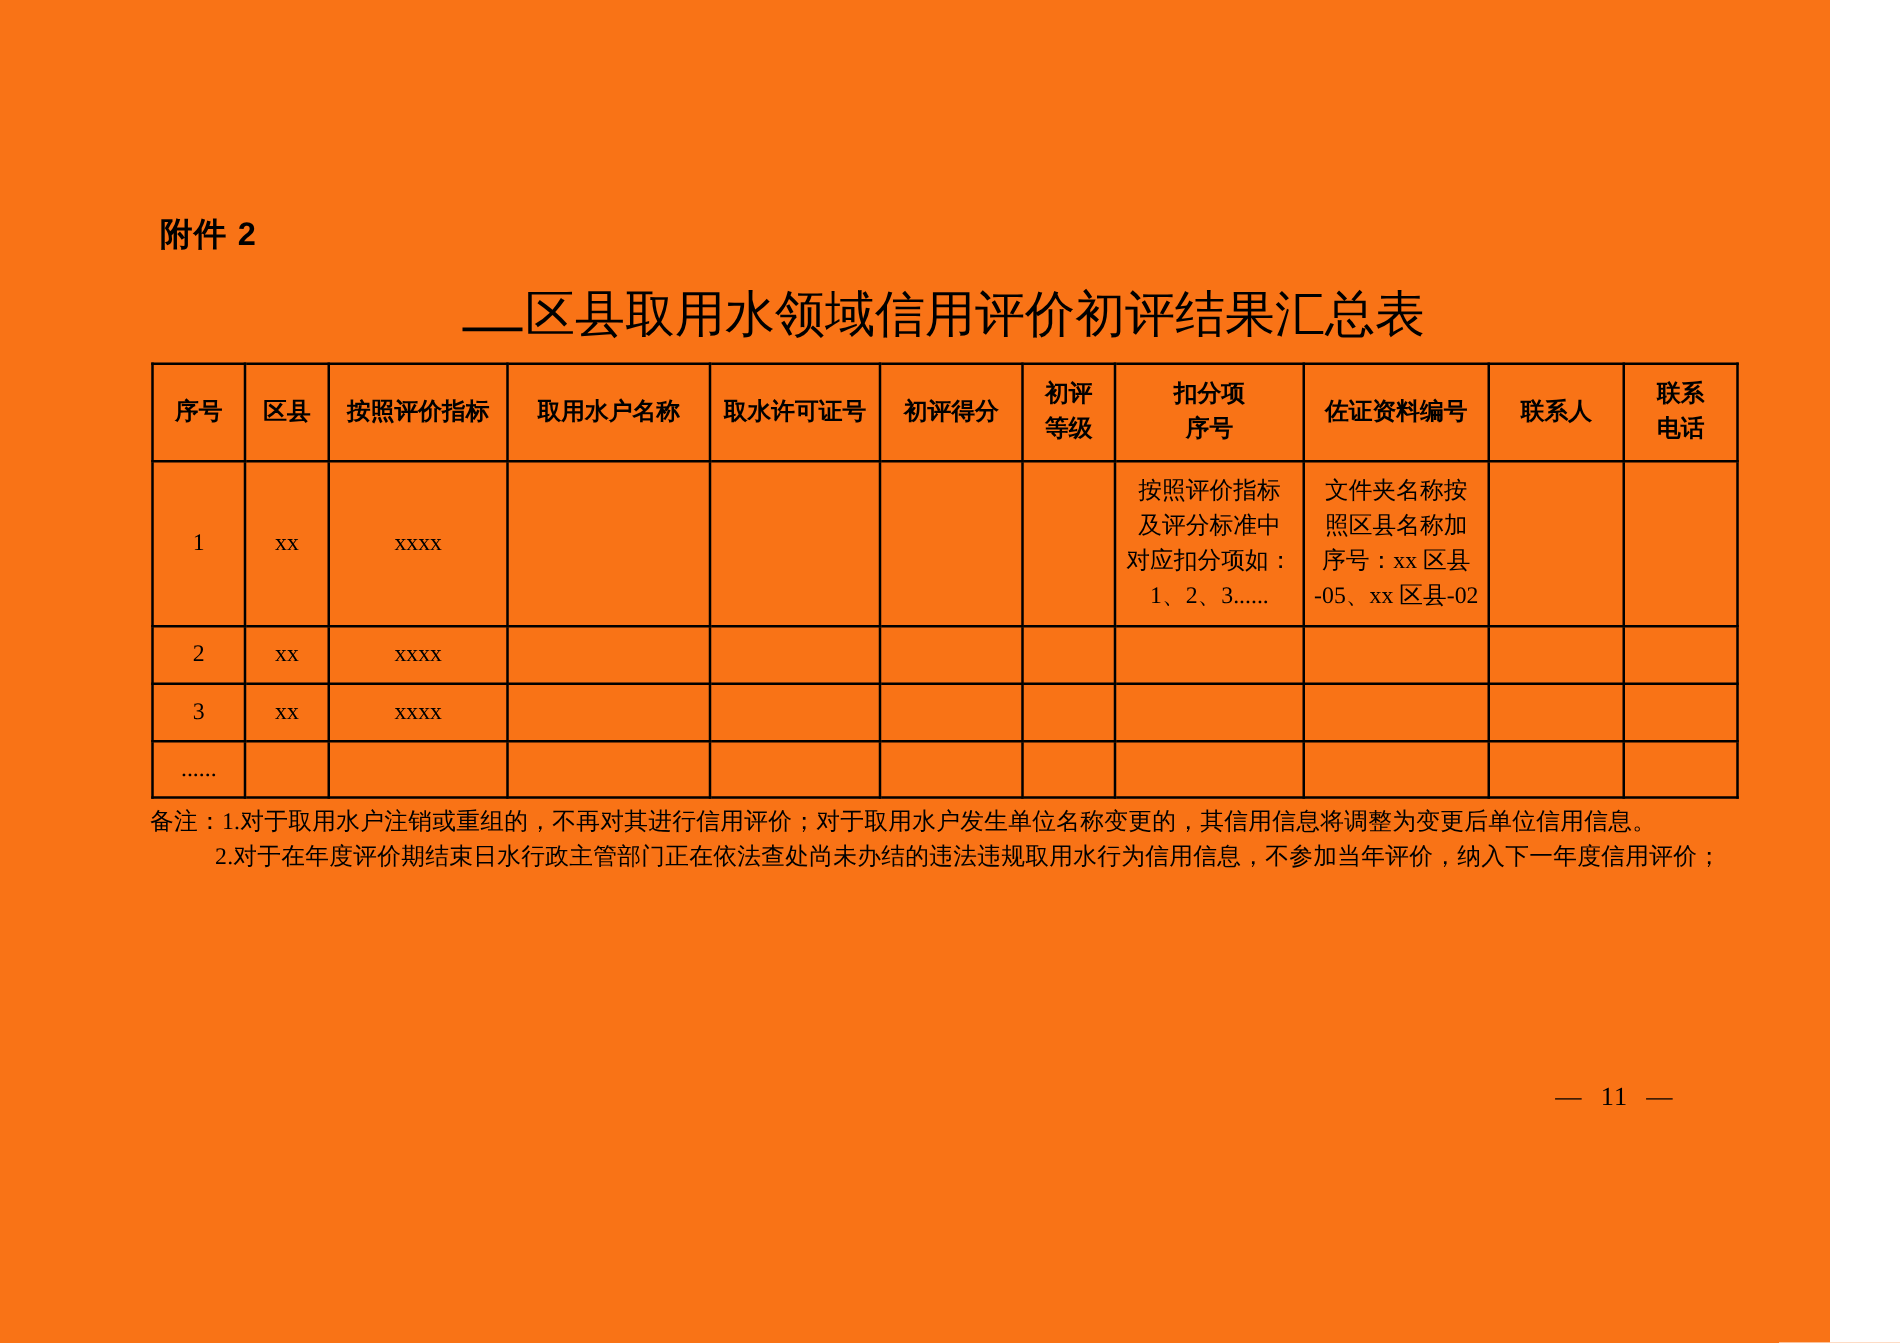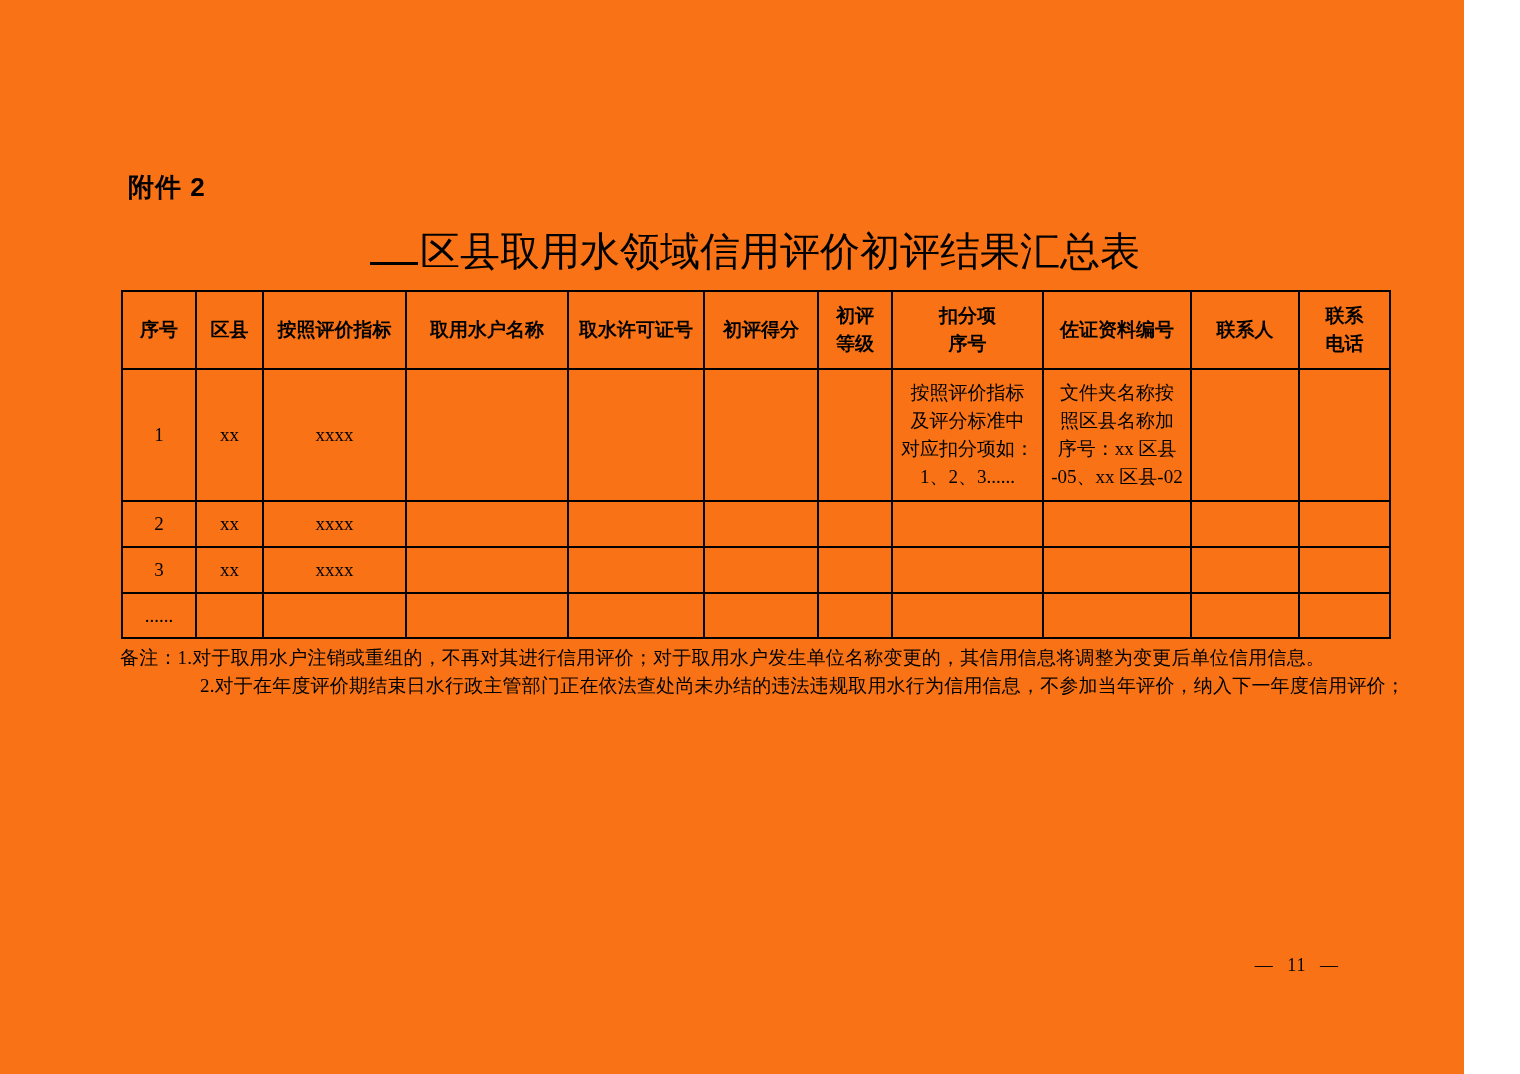--- a/index.html
+++ b/index.html
@@ -65,25 +65,25 @@
   tr.row-tall   { height: 132px; }
   tr.row-std    { height: 46px; }
   tr.row-last   { height: 45px; }
 
   .notes {
     position: absolute; top: 644px; left: 120px; width: 1285px;
     font-size: 19px; line-height: 28px;
     letter-spacing: 0.2px;
   }
   .note-line { white-space: nowrap; }
-  .note-indent { padding-left: 52px; text-align: right; }
+  .note-indent { padding-left: 52px; }
 
   .page-number {
-    position: absolute; top: 955px; right: 125px;
-    font-size: 18px;
+    position: absolute; top: 865px; right: 125px;
+    font-size: 21px;
     word-spacing: 8px;
     letter-spacing: 1px;
   }
 </style>
 </head>
 <body>
 
 <div class="page">
 
   <div class="attachment">附件 2</div>

